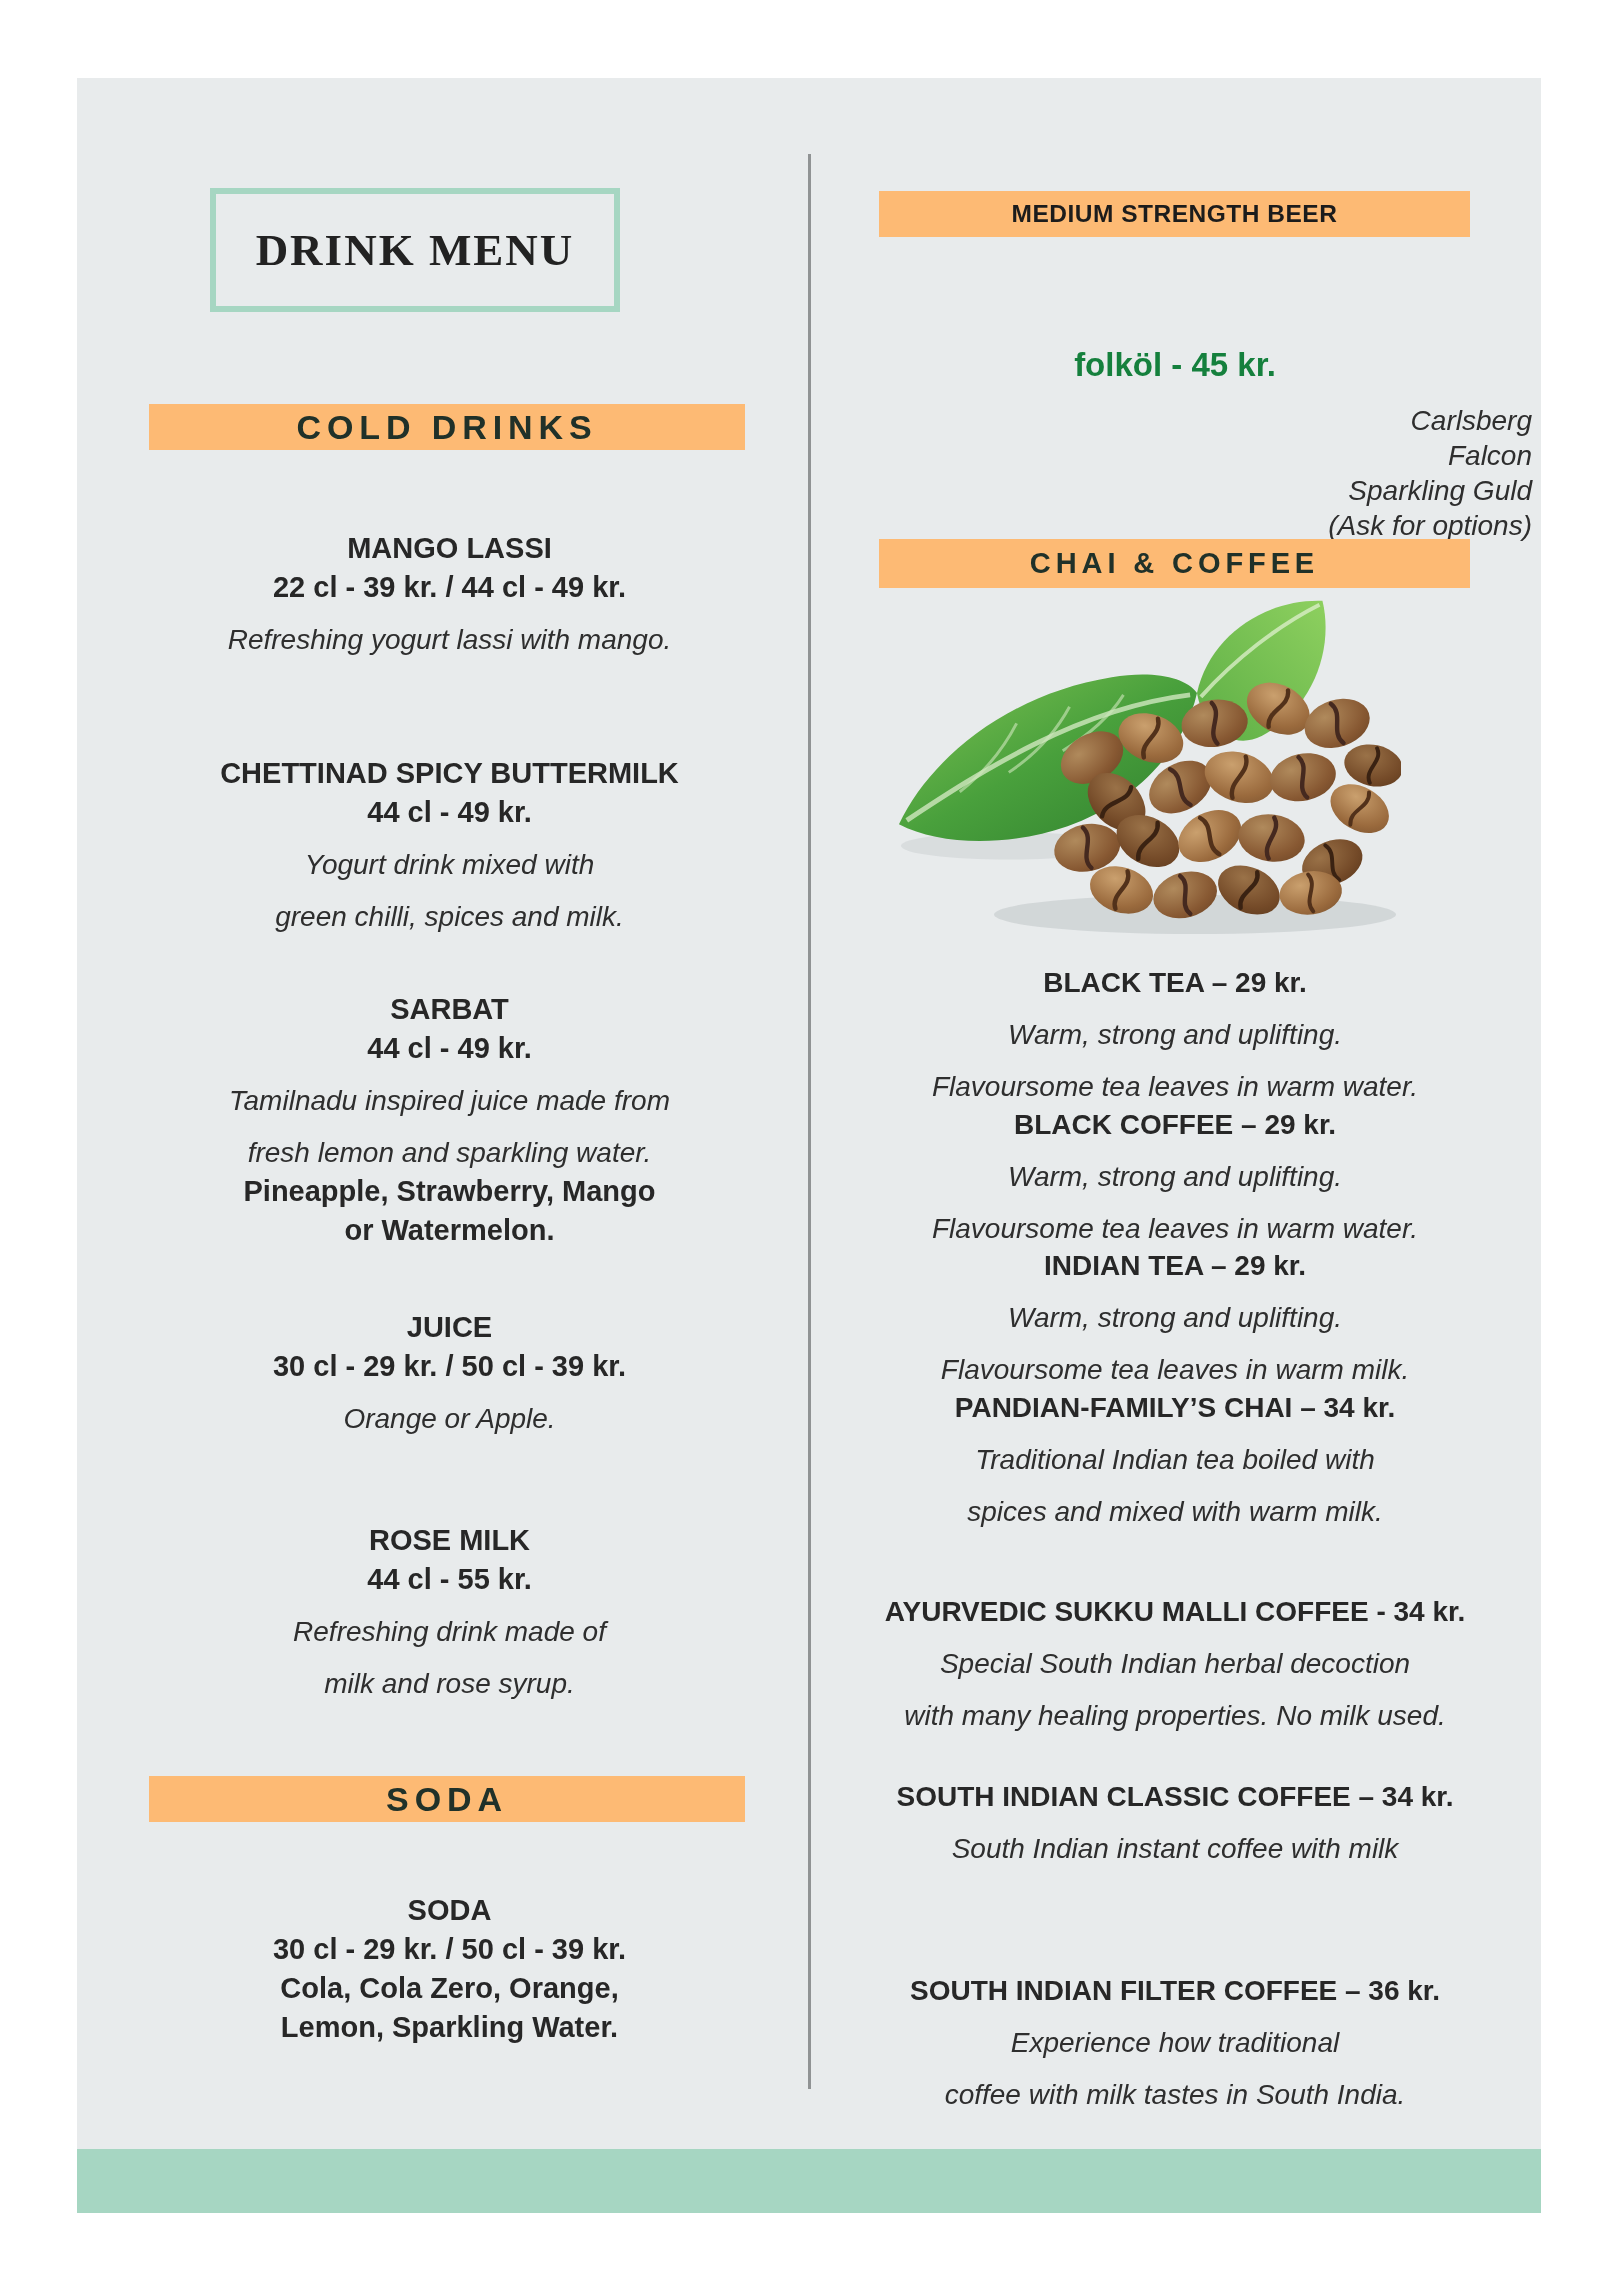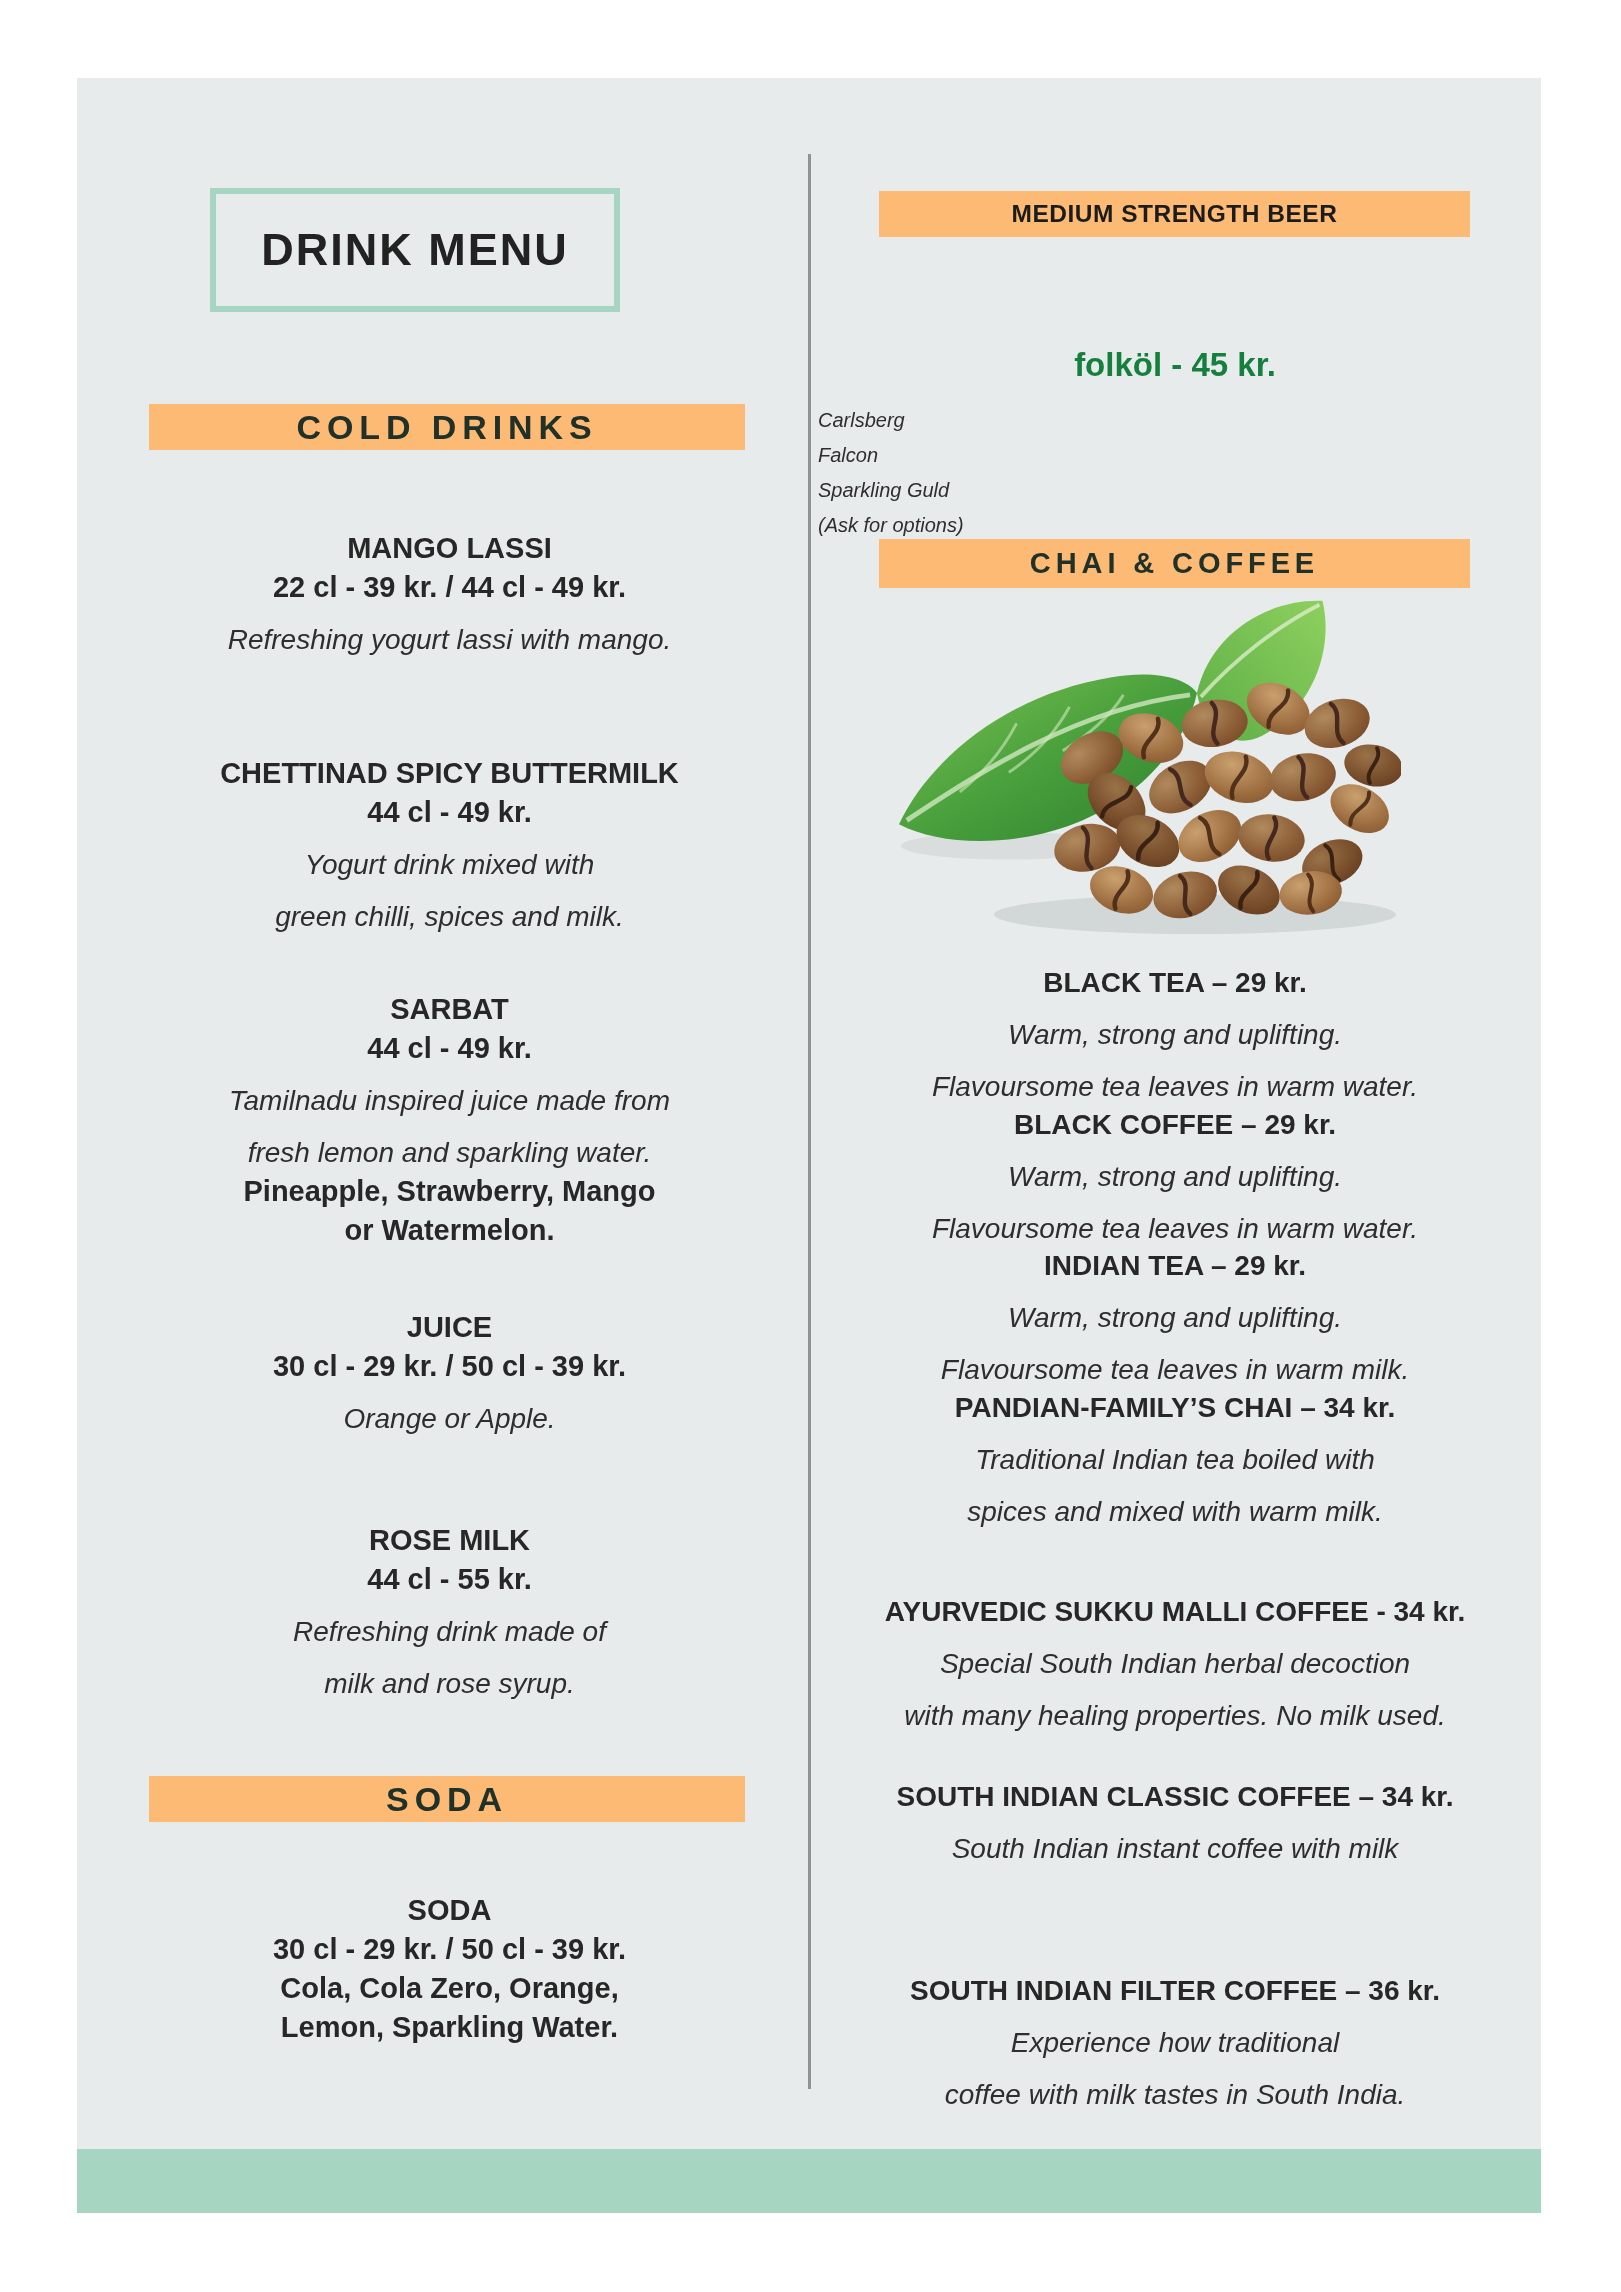--- a/index.html
+++ b/index.html
@@ -16,21 +16,21 @@
     position:absolute;left:0;bottom:0;width:100%;height:64px;background:#a6d6c2;
   }
   .divider{
     position:absolute;left:731px;top:76px;width:2.9px;height:1935px;background:#909394;
   }
   .title-box{
     position:absolute;left:133px;top:110px;width:398px;height:112px;
     border:6.9px solid #a6d6c2;display:flex;align-items:center;justify-content:center;
   }
   .title-text{
-    font-size:45px;font-weight:700;letter-spacing:2px;color:#222222;
+    font-size:45px;font-weight:700;letter-spacing:2px;color:#222222;font-family:Liberation Serif, serif;
   }
   .bar{
     position:absolute;background:#fdba74;display:flex;align-items:center;justify-content:center;
     font-weight:700;color:#203129;
   }
   .bar-left{left:72px;width:596px;height:46px;font-size:34px;letter-spacing:5.9px;}
   .bar-right{left:802px;width:591px;}
   #beer-bar{top:113px;height:46px;font-size:24.5px;letter-spacing:0.5px;color:#1c1c1c;}
   #chai-bar{top:461px;height:49px;font-size:29px;letter-spacing:4.9px;}
   #cold-bar{top:326px;}
@@ -38,22 +38,22 @@
   .item{
     position:absolute;text-align:center;line-height:39px;
   }
   .item.left{left:39px;width:667px;}
   .item.right{left:741px;width:714px;}
   .name,.price,.boldline{font-weight:700;font-size:29px;color:#272727;}
   .item.right .name{font-size:28px;}
   .desc{font-style:italic;font-size:28px;color:#2e2e2e;margin-top:13px;}
   .beer-name{position:absolute;left:741px;top:267px;width:714px;text-align:center;
     font-size:33px;font-weight:700;color:#15803d;line-height:39px;}
-  .beer-options{position:absolute;left:741px;top:325px;width:714px;text-align:left;
-    font-style:italic;font-size:20px;line-height:35px;color:#2e2e2e;}
+  .beer-options{position:absolute;left:741px;top:325px;width:714px;text-align:right;
+    font-style:italic;font-size:28px;line-height:35px;color:#2e2e2e;}
   .coffee-art{position:absolute;left:814px;top:513px;width:510px;height:348px;}
 </style>
 </head>
 <body>
 
 <div class="page">
 
   <div class="title-box">
     <span class="title-text">DRINK MENU</span>
   </div>

